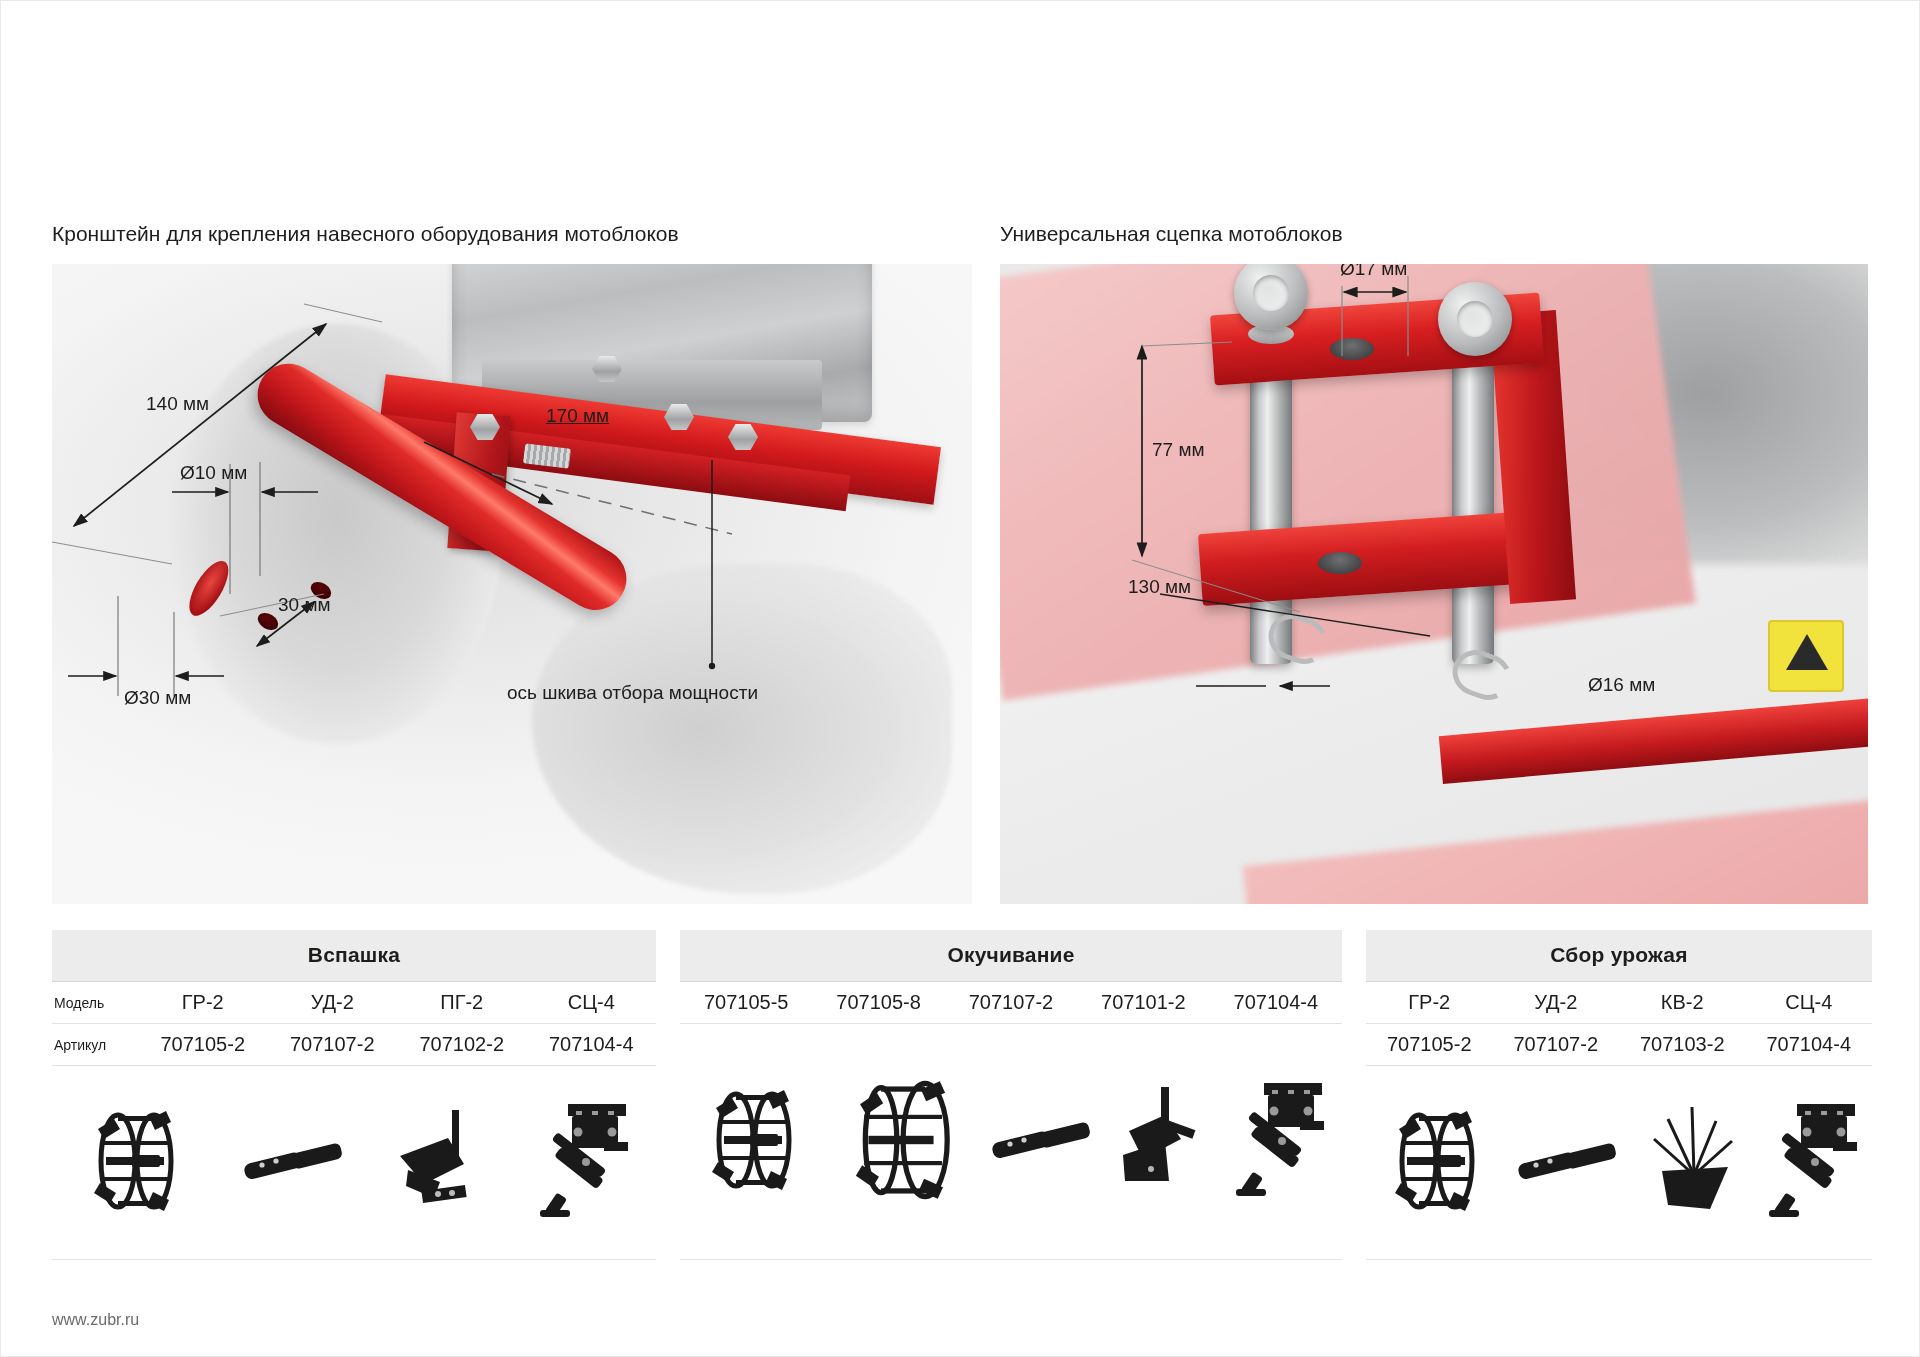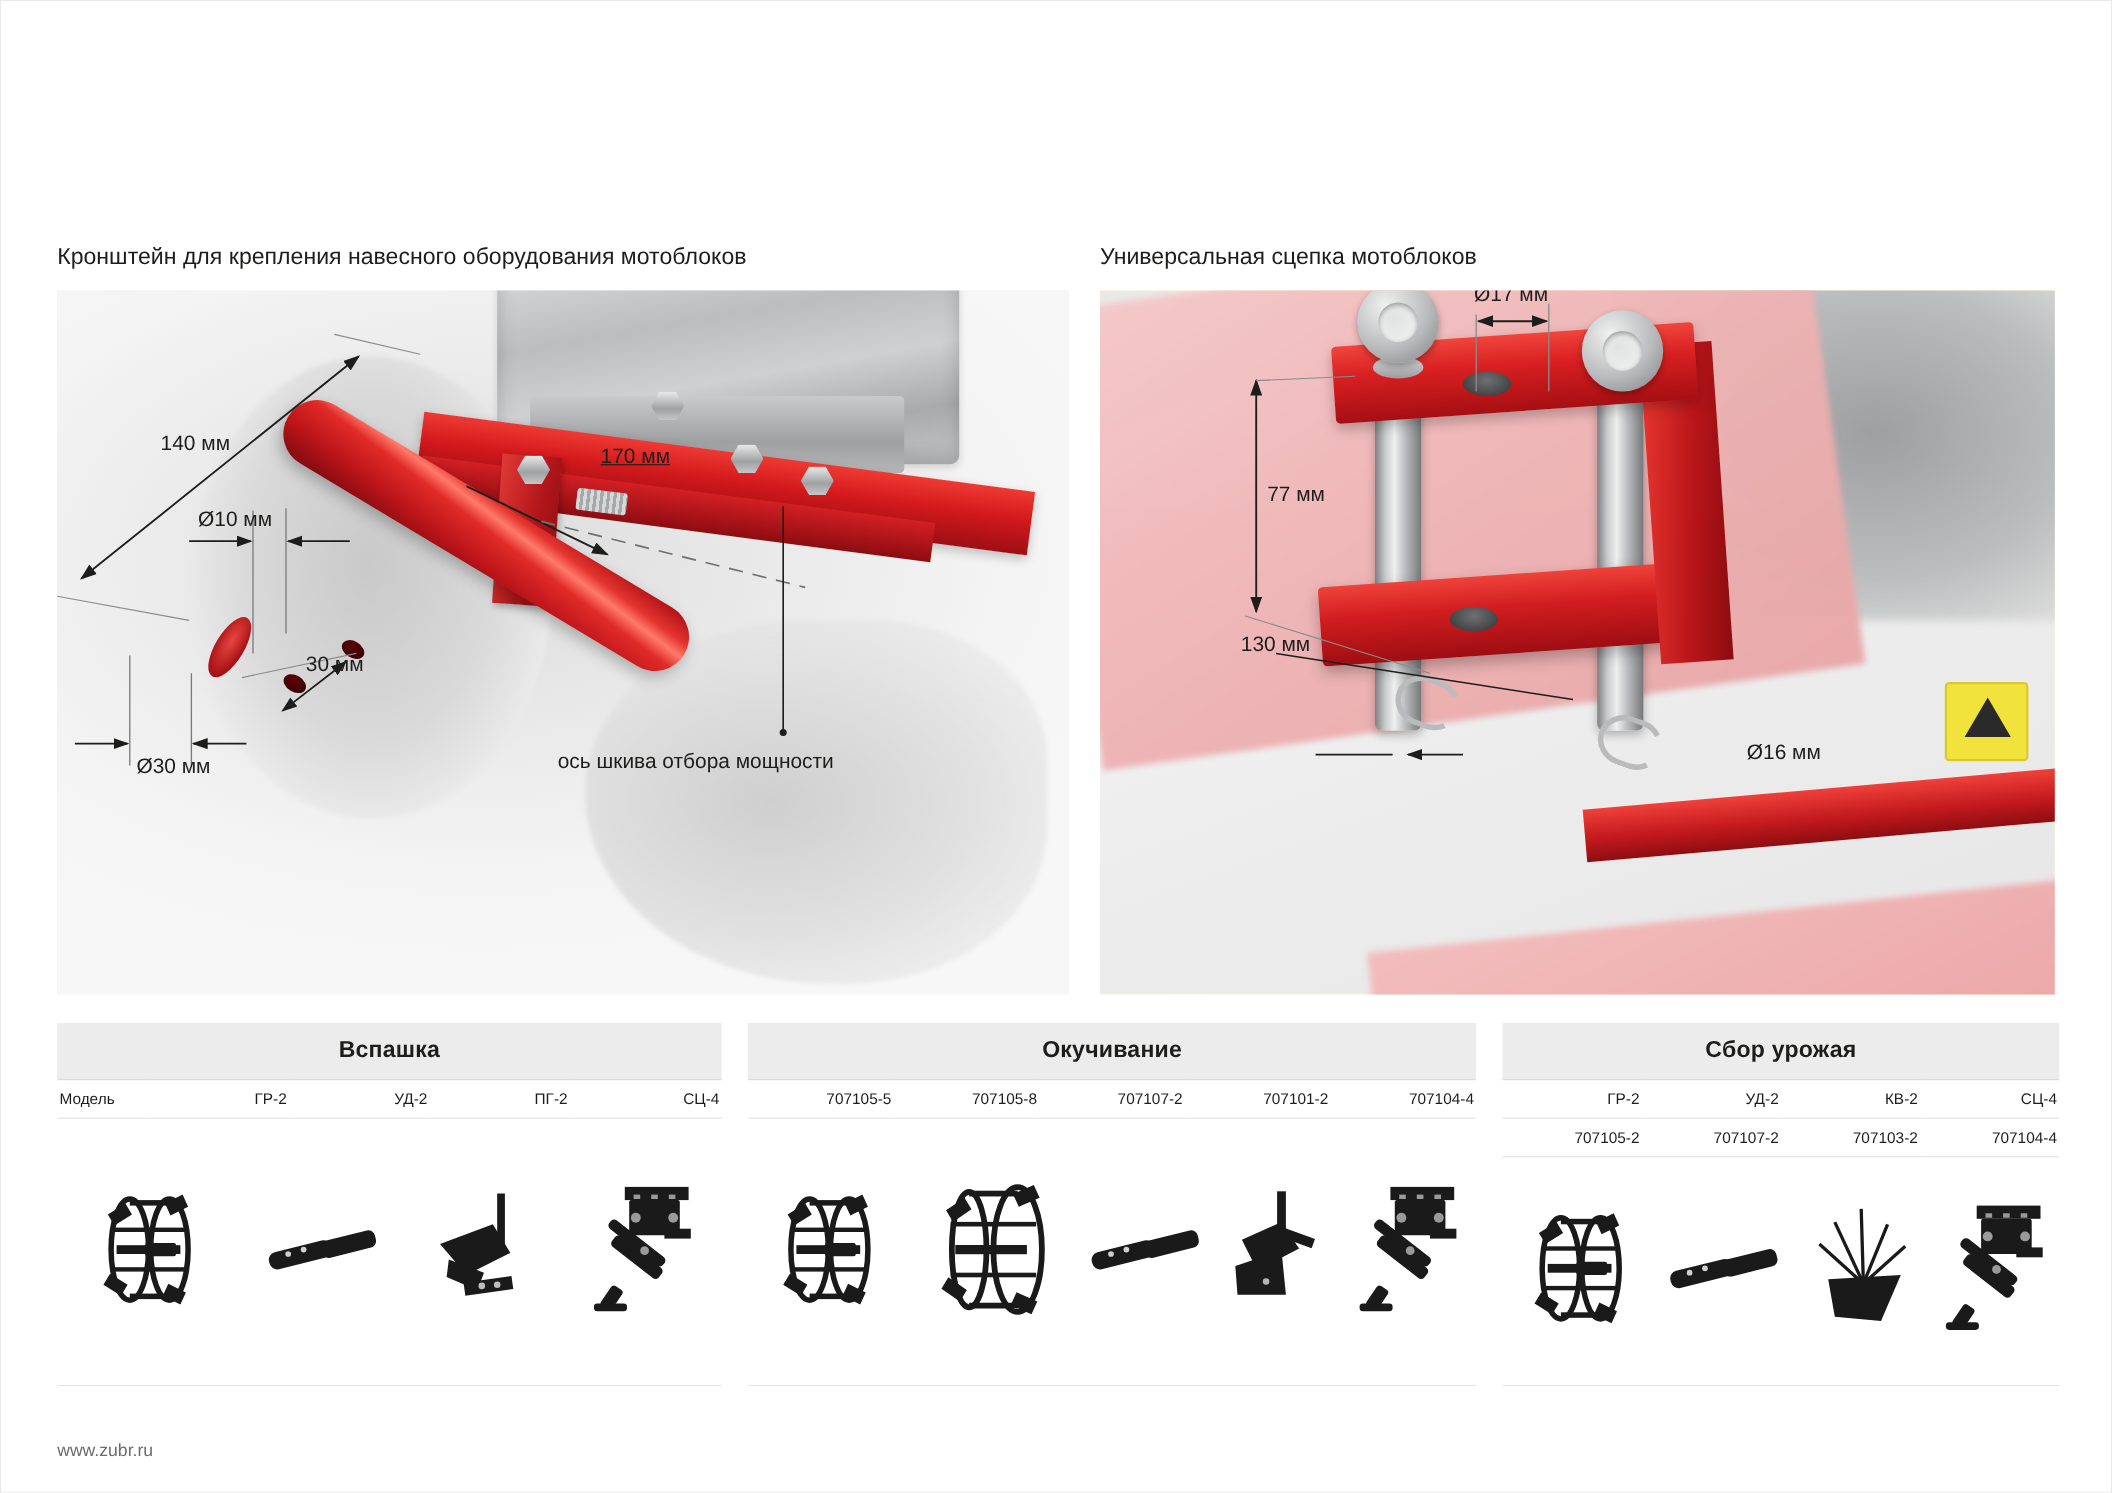--- a/index.html
+++ b/index.html
@@ -232,21 +232,21 @@
   .tcol { flex:1 1 0; display:flex; flex-direction:column; }
   .tcol.w1 { flex: 0 0 604px; }
   .tcol.w2 { flex: 0 0 662px; }
   .tcol.w3 { flex: 0 0 506px; }
   .t-title {
     background:#ececec; color:#1d1d1b; font-size:21px; font-weight:bold;
     text-align:center; padding:13px 0 14px; letter-spacing:.2px;
   }
   table.spec { width:100%; border-collapse:collapse; }
   table.spec td {
-    font-size:14px; color:#1d1d1b; text-align:right;
+    font-size:20px; color:#1d1d1b; text-align:center;
     padding:9px 2px; border-bottom:1px solid #e2e2e2;
   }
   table.spec tr:first-child td { border-top:1px solid #d8d8d8; }
   table.spec td.rowhdr {
     font-size:14px; font-weight:normal; text-align:left; padding-left:2px; width:86px;
   }
   .prod-strip { position:relative; flex:1 1 auto; margin-top:6px; border-bottom:1px solid #e4e4e4; }
   .prod-row { position:absolute; left:0; right:0; top:6px; bottom:12px; display:flex; align-items:center; justify-content:space-around; }
   .prod { position:relative; }
 
@@ -394,20 +394,27 @@
     <div class="tcol w1">
       <div class="t-title">Вспашка</div>
       <table class="spec">
         <tbody>
             <tr>
           <td class="rowhdr">Модель</td>
           <td>ГР-2</td>
           <td>УД-2</td>
           <td>ПГ-2</td>
           <td>СЦ-4</td>
+        </tr>
+        <tr>
+          <td class="rowhdr">Артикул</td>
+          <td>707105-2</td>
+          <td>707107-2</td>
+          <td>707102-2</td>
+          <td>707104-4</td>
         </tr>
       </tbody>
         </table>
       <div class="prod-strip">
         <div class="prod-row">
           <div class="prod">
             <svg class="pr-cage" viewBox="0 0 118 120">
                 <g fill="#1a1a1a">
               <ellipse cx="42" cy="60" rx="17" ry="46" fill="none" stroke="#1a1a1a" stroke-width="5"></ellipse>
               <ellipse cx="78" cy="60" rx="17" ry="46" fill="none" stroke="#1a1a1a" stroke-width="5"></ellipse>

